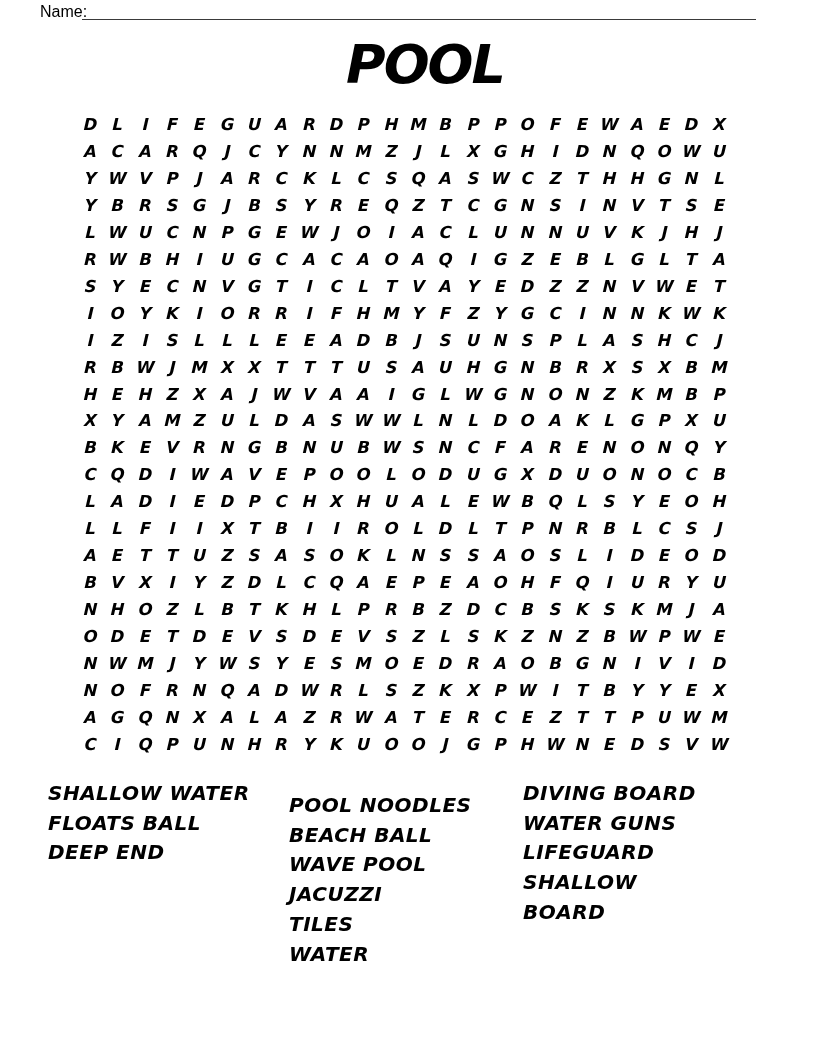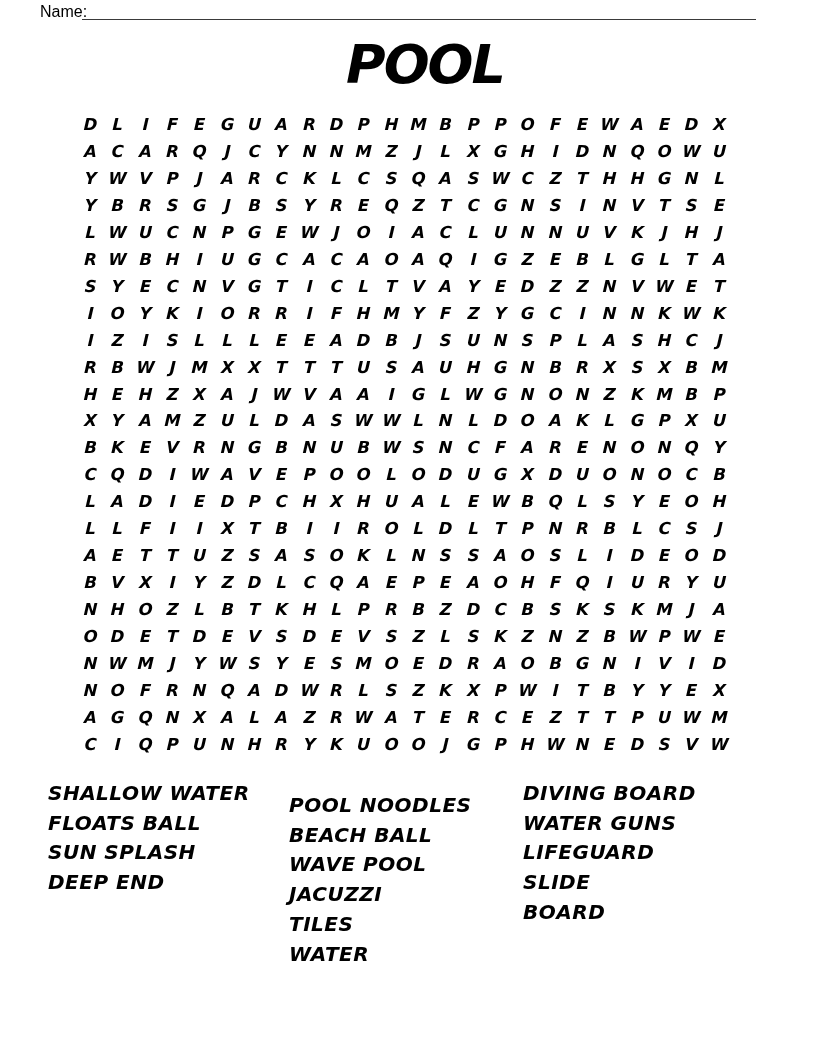--- a/index.html
+++ b/index.html
@@ -635,33 +635,32 @@
       <span class="grid-cell">D</span>
       <span class="grid-cell">S</span>
       <span class="grid-cell">V</span>
       <span class="grid-cell">W</span>
     </div>
 
   <div class="word-list">
       <div class="word-column c0">
         <div class="word-item">SHALLOW WATER</div>
         <div class="word-item">FLOATS BALL</div>
-        <div class="word-item">SUN SPLASH</div>
         <div class="word-item">DEEP END</div>
       </div>
       <div class="word-column c1">
         <div class="word-item">POOL NOODLES</div>
         <div class="word-item">BEACH BALL</div>
         <div class="word-item">WAVE POOL</div>
         <div class="word-item">JACUZZI</div>
         <div class="word-item">TILES</div>
         <div class="word-item">WATER</div>
       </div>
       <div class="word-column c2">
         <div class="word-item">DIVING BOARD</div>
         <div class="word-item">WATER GUNS</div>
         <div class="word-item">LIFEGUARD</div>
-        <div class="word-item">SLIDE</div>
+        <div class="word-item">SHALLOW</div>
         <div class="word-item">BOARD</div>
       </div>
     </div>
 
 </div>
 
 </body></html>

